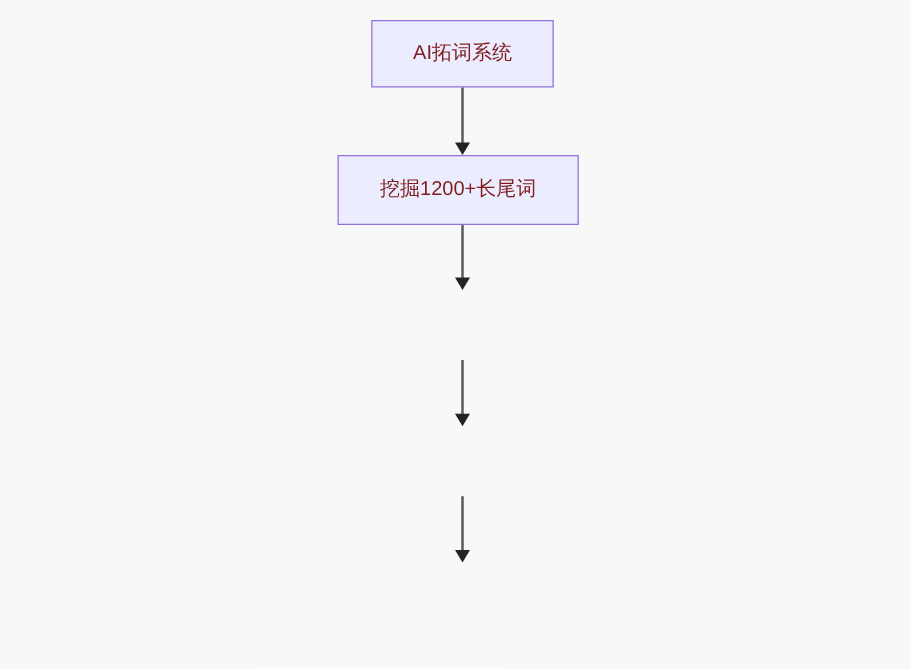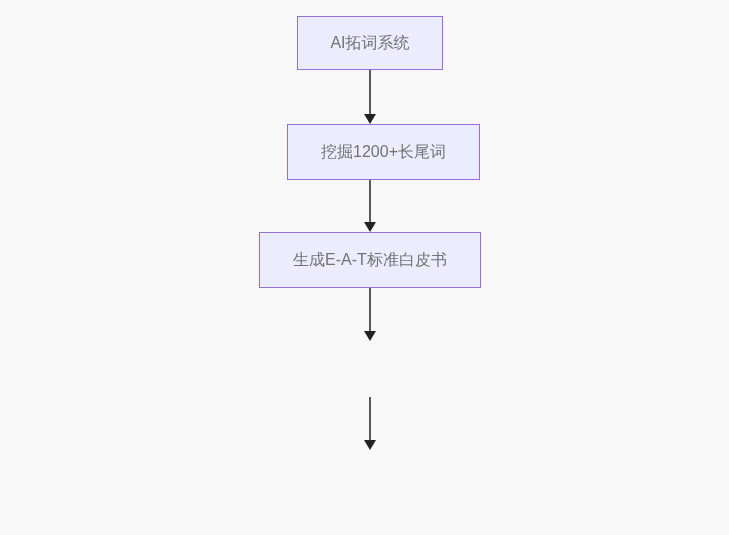--- a/index.html
+++ b/index.html
@@ -14,31 +14,31 @@
     width: 729px;
     height: 535px;
     background: #f8f8f8;
     overflow: hidden;
   }
   .flow-node {
     position: absolute;
     box-sizing: border-box;
     background: #ECECFF;
     border: 1px solid #9370DB;
-    color: #737373;
+    color: #7f1d1d;
     font-size: 16px;
     display: flex;
     align-items: center;
     justify-content: center;
     text-align: center;
     line-height: 1.2;
     white-space: nowrap;
   }
   .n1 { left: 297px; top: 16px;  width: 146px; height: 54px; }
-  .n2 { left: 287px; top: 124px; width: 193px; height: 56px; }
+  .n2 { left: 270px; top: 124px; width: 193px; height: 56px; }
   .n3 { left: 259px; top: 232px; width: 222px; height: 56px; }
   .n4 { left: 263px; top: 341px; width: 214px; height: 56px; }
   .n5 { left: 253px; top: 450px; width: 234px; height: 55px; }
 
   .flow-arrow {
     position: absolute;
     width: 14px;
     left: 363px;
   }
   .a1 { top: 70px;  height: 54px; }
@@ -83,23 +83,20 @@
 
   <div class="flow-node n2">
     <span>挖掘1200+长尾词</span>
   </div>
 
   <div class="flow-arrow a2">
     <div class="arrow-line"></div>
     <div class="arrow-head"></div>
   </div>
 
-  <div class="flow-node n3">
-    <span>生成E-A-T标准白皮书</span>
-  </div>
 
   <div class="flow-arrow a3">
     <div class="arrow-line"></div>
     <div class="arrow-head"></div>
   </div>
 
 
   <div class="flow-arrow a4">
     <div class="arrow-line"></div>
     <div class="arrow-head"></div>

